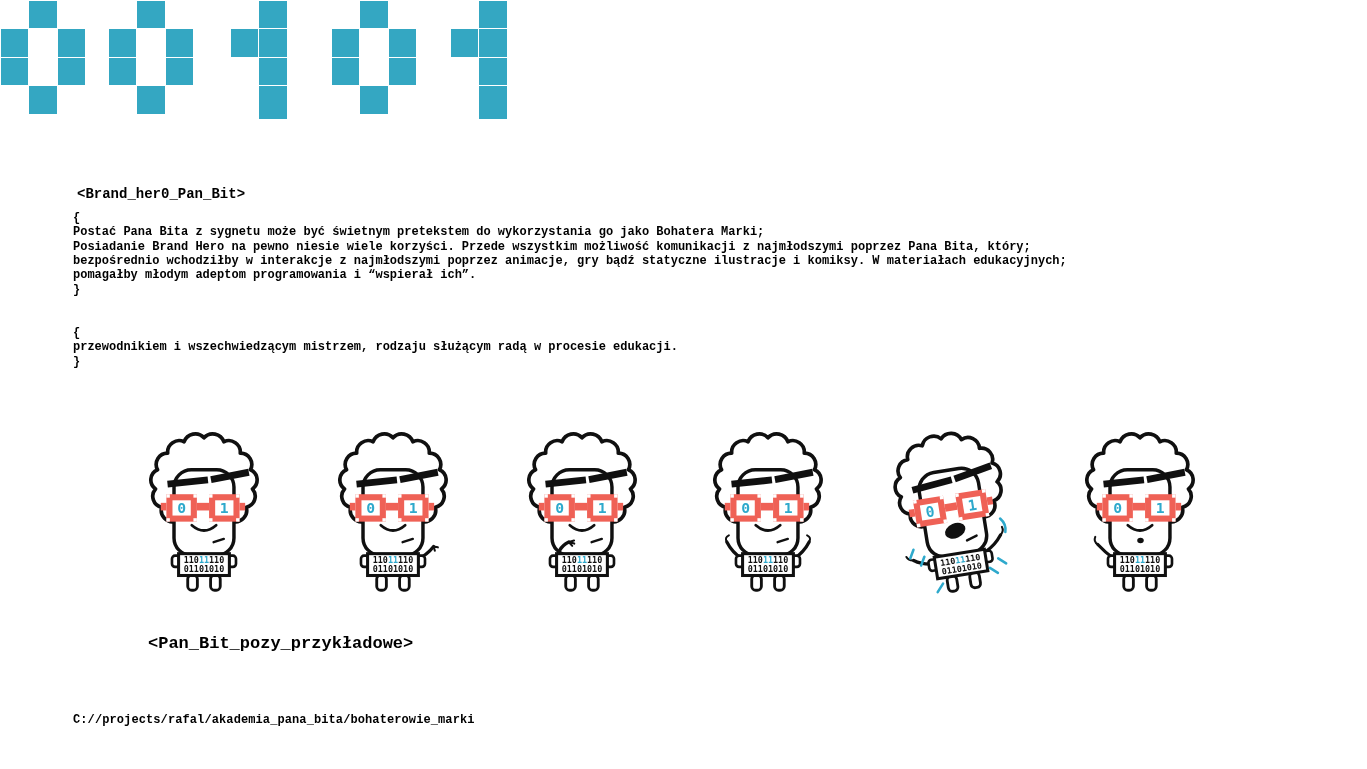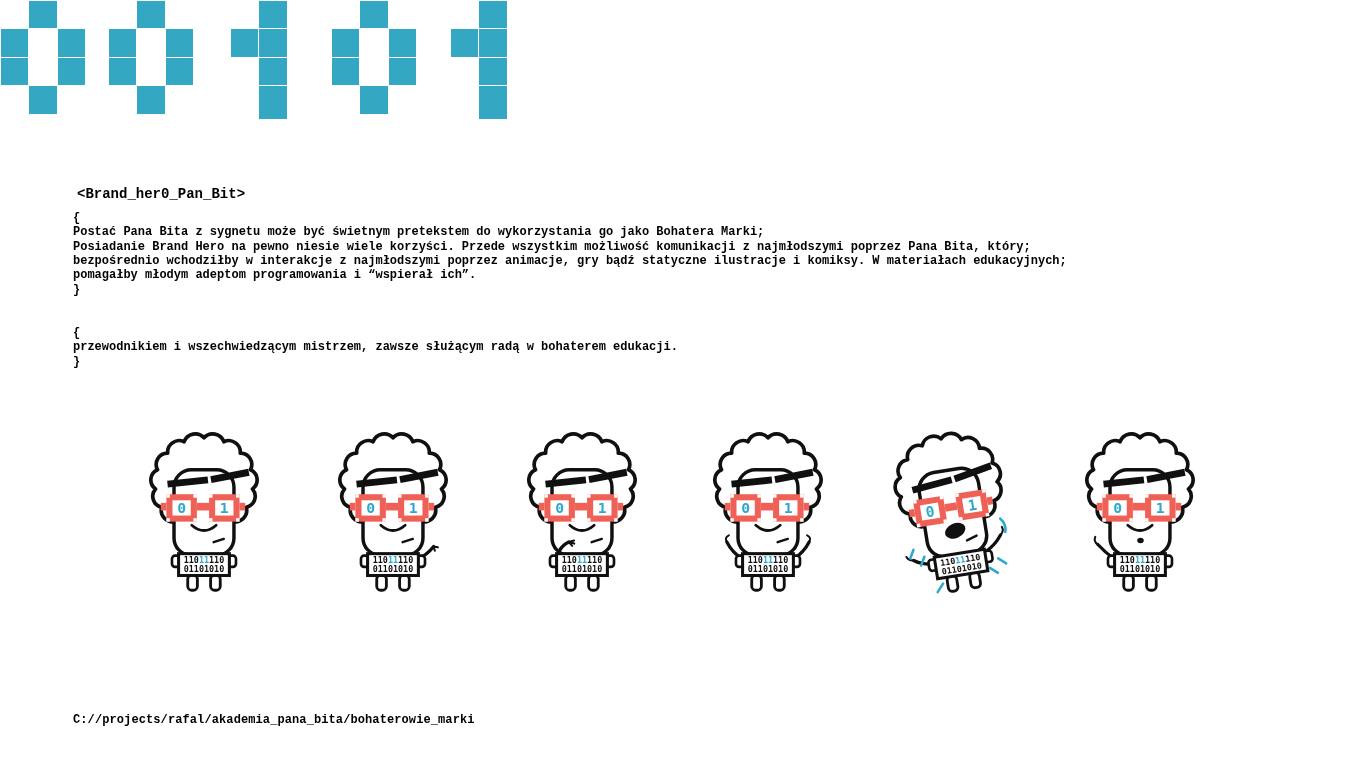--- a/index.html
+++ b/index.html
@@ -56,21 +56,21 @@
       <div class="cell" style="left: 479.1px; top: 0.5px; width: 27.6px; height: 27.6px; background: rgb(52, 167, 194);"></div>
       <div class="cell" style="left: 450.5px; top: 29.1px; width: 27.6px; height: 27.6px; background: rgb(52, 167, 194);"></div>
       <div class="cell" style="left: 479.1px; top: 29.1px; width: 27.6px; height: 27.6px; background: rgb(52, 167, 194);"></div>
       <div class="cell" style="left: 479.1px; top: 57.7px; width: 27.6px; height: 27.6px; background: rgb(52, 167, 194);"></div>
       <div class="cell" style="left: 479.1px; top: 86.3px; width: 27.6px; height: 32.6px; background: rgb(52, 167, 194);"></div>
     </div>
 
   <h1 class="heading">&lt;Brand_her0_Pan_Bit&gt;</h1>
 
   <div id="block1" class="codeblock"><div>{</div><div>Postać Pana Bita z sygnetu może być świetnym pretekstem do wykorzystania go jako Bohatera Marki;</div><div>Posiadanie Brand Hero na pewno niesie wiele korzyści. Przede wszystkim możliwość komunikacji z najmłodszymi poprzez Pana Bita, który;</div><div>bezpośrednio wchodziłby w interakcje z najmłodszymi poprzez animacje, gry bądź statyczne ilustracje i komiksy. W materiałach edukacyjnych;</div><div>pomagałby młodym adeptom programowania i “wspierał ich”.</div><div>}</div></div>
-  <div id="block2" class="codeblock"><div>{</div><div>przewodnikiem i wszechwiedzącym mistrzem, zawsze służącym radą w bohaterem edukacji.</div><div>}</div></div>
+  <div id="block2" class="codeblock"><div>{</div><div>przewodnikiem i wszechwiedzącym mistrzem, rodzaju służącym radą w procesie edukacji.</div><div>}</div></div>
 
   <div id="poses" class="poses">
       <div class="pose" style="left: 142px;">
         <svg width="126" height="165" viewBox="0 0 124 162">
           <g>
             <path d="M 61.0 7.5 A 11.5 11.5 0 0 1 80.5 11.4 A 11.3 11.3 0 0 1 96.7 22.6 A 11.1 11.1 0 0 1 106.7 38.9 A 10.9 10.9 0 0 1 108.7 57.8 A 11.0 11.0 0 0 1 102.6 75.8 A 11.2 11.2 0 0 1 89.2 89.8 A 11.4 11.4 0 0 1 71.0 97.5 A 11.5 11.5 0 0 1 51.0 97.5 A 11.4 11.4 0 0 1 32.8 89.8 A 11.2 11.2 0 0 1 19.4 75.8 A 11.0 11.0 0 0 1 13.3 57.8 A 10.9 10.9 0 0 1 15.3 38.9 A 11.1 11.1 0 0 1 25.3 22.6 A 11.3 11.3 0 0 1 41.5 11.4 A 11.5 11.5 0 0 1 61.0 7.5 Z" fill="#fff" stroke="#101010" stroke-width="3.6" stroke-linejoin="round"></path>
             <rect x="31.5" y="39" width="59" height="84" rx="17" fill="#fff" stroke="#101010" stroke-width="3.4"></rect>
             <g class="arm"></g>
             <rect x="29.5" y="123.5" width="8" height="11" rx="3" fill="#fff" stroke="#101010" stroke-width="2.6"></rect>
             <rect x="84.5" y="123.5" width="8" height="11" rx="3" fill="#fff" stroke="#101010" stroke-width="2.6"></rect>
@@ -334,14 +334,15 @@
               <rect x="18.5" y="71.5" width="5.5" height="7.5" fill="#ef6156"></rect>
               <rect x="96" y="71.5" width="5.5" height="7.5" fill="#ef6156"></rect>
               <text class="lens-digit" x="39" y="81.8" fill="#2ea9cc">0</text>
               <text class="lens-digit" x="81" y="81.8" fill="#2ea9cc">1</text>
             </g>
           </g>
         </svg>
       </div>
     </div>
 
+  <div class="caption">&lt;Pan_Bit_pozy_przykładowe&gt;</div>
   <div class="footer-path">C://projects/rafal/akademia_pana_bita/bohaterowie_marki</div>
 </div>
 
 </body></html>

